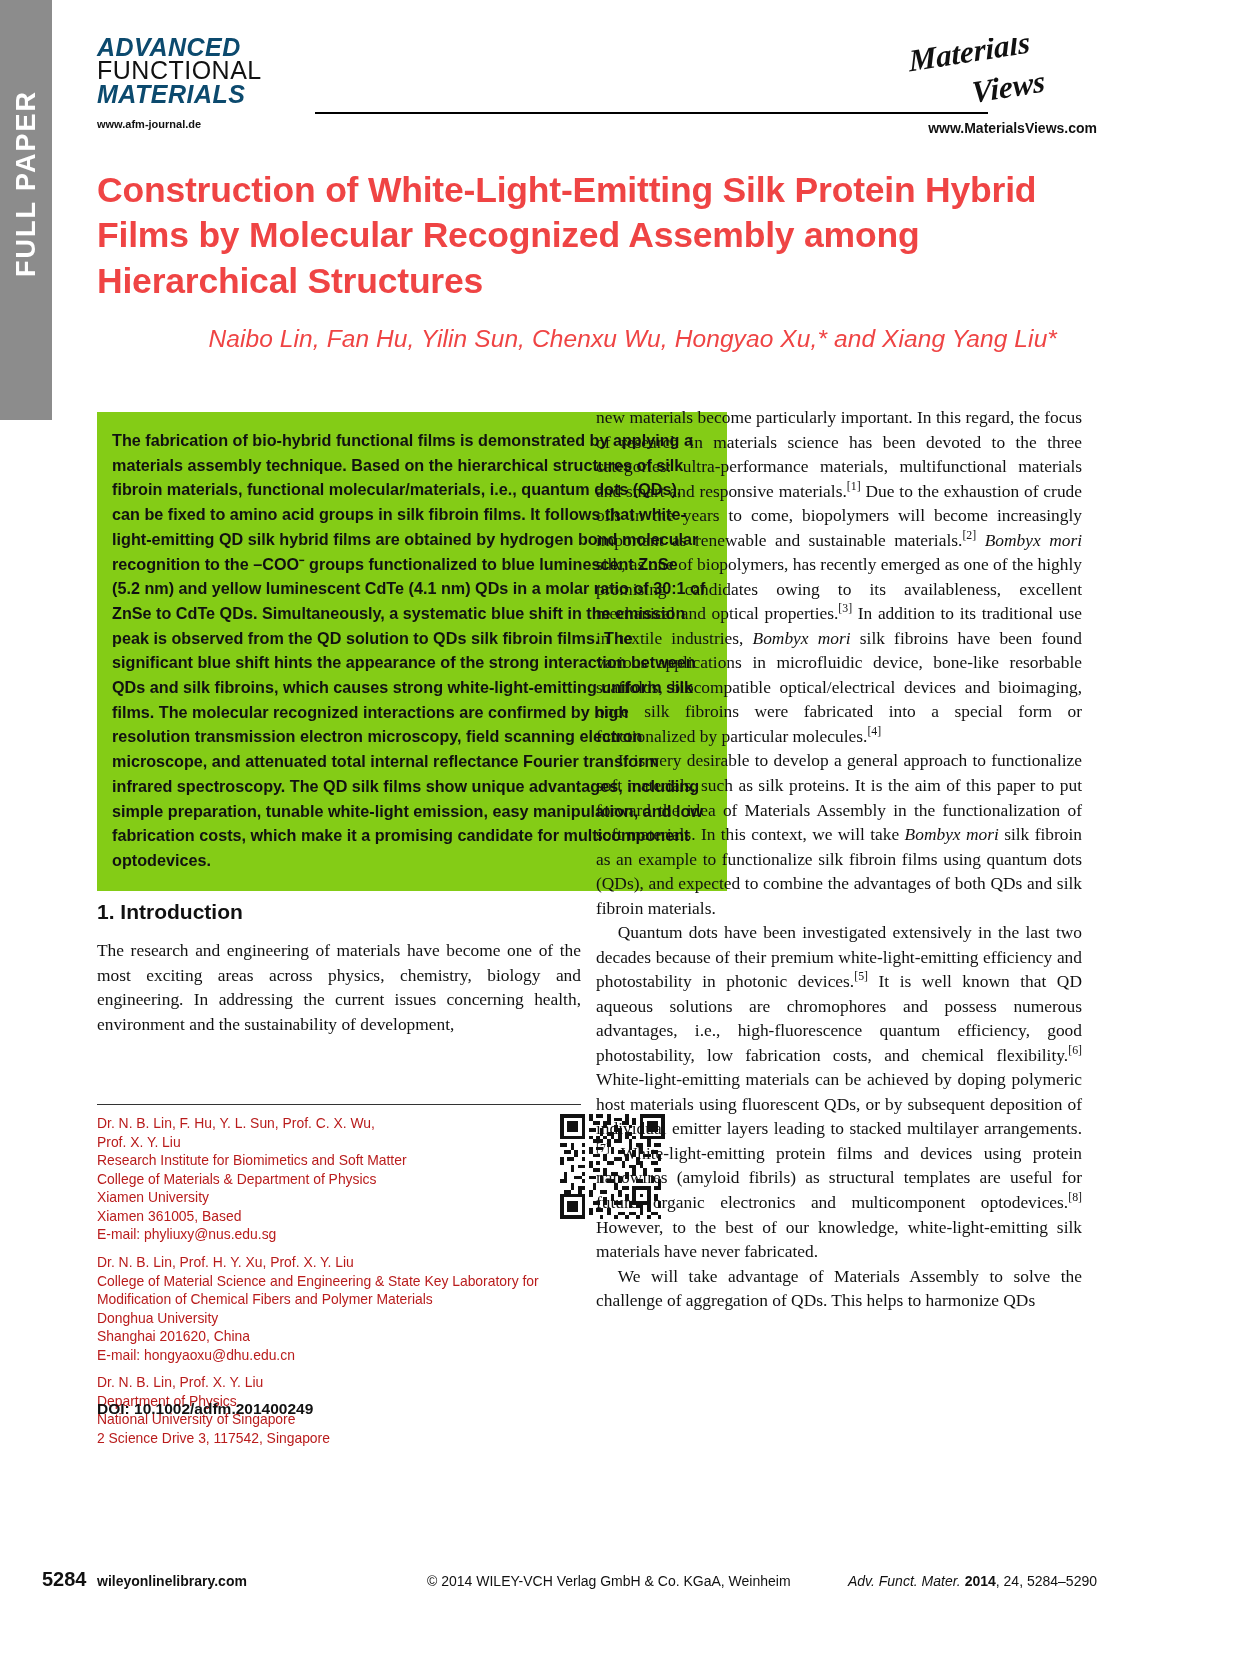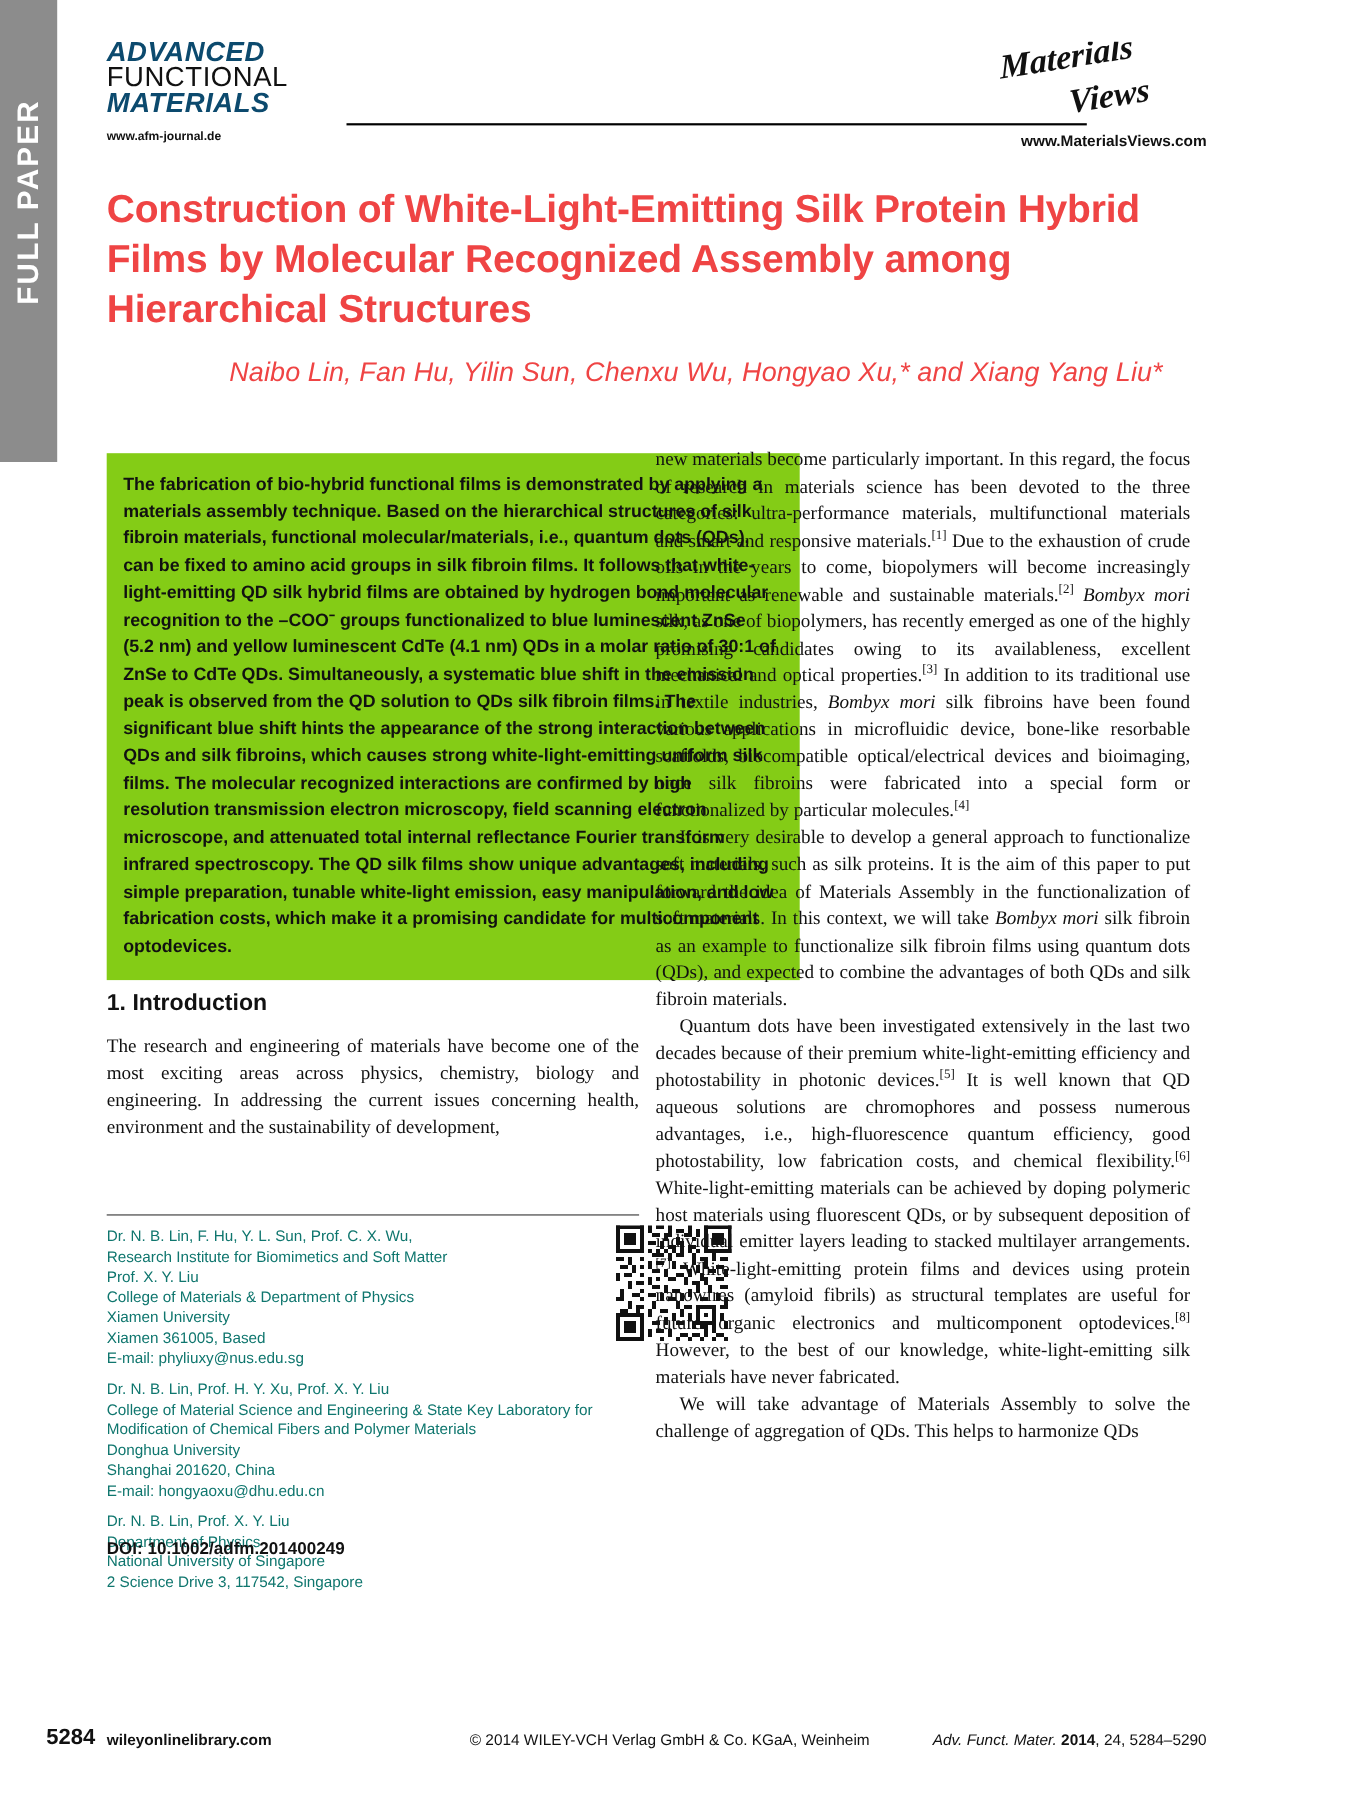--- a/index.html
+++ b/index.html
@@ -199,21 +199,21 @@
     background: #333;
   }
   .affil {
     position: absolute;
     left: 0;
     top: 1114px;
     width: 484px;
     font-family: "Liberation Sans", sans-serif;
     font-size: 13.9px;
     line-height: 1.335;
-    color: #0f766e;
+    color: #b91c1c;
   }
   .affil .grp { margin-bottom: 9px; }
   .affil .grp:last-child { margin-bottom: 0; }
   .doi {
     position: absolute;
     left: 0;
     top: 1400px;
     font-family: "Liberation Sans", sans-serif;
     font-weight: bold;
     font-size: 15.5px;
@@ -313,22 +313,22 @@
 
   <div class="col-left">
     <h2 class="sec-head">1. Introduction</h2>
     <p class="body-p">The research and engineering of materials have become one of the most exciting areas across physics, chemistry, biology and engineering. In addressing the current issues concerning health, environment and the sustainability of development,</p>
   </div>
 
   <div class="affil-rule"></div>
   <div class="affil">
     <div class="grp">
       <div>Dr. N. B. Lin, F. Hu, Y. L. Sun, Prof. C. X. Wu,</div>
+      <div>Prof. X. Y. Liu</div>
       <div>Research Institute for Biomimetics and Soft Matter</div>
-      <div>Prof. X. Y. Liu</div>
       <div>College of Materials &amp; Department of Physics</div>
       <div>Xiamen University</div>
       <div>Xiamen 361005, Based</div>
       <div>E-mail: phyliuxy@nus.edu.sg</div>
     </div>
     <div class="grp">
       <div>Dr. N. B. Lin, Prof. H. Y. Xu, Prof. X. Y. Liu</div>
       <div>College of Material Science and Engineering &amp; State Key Laboratory for</div>
       <div>Modification of Chemical Fibers and Polymer Materials</div>
       <div>Donghua University</div>

